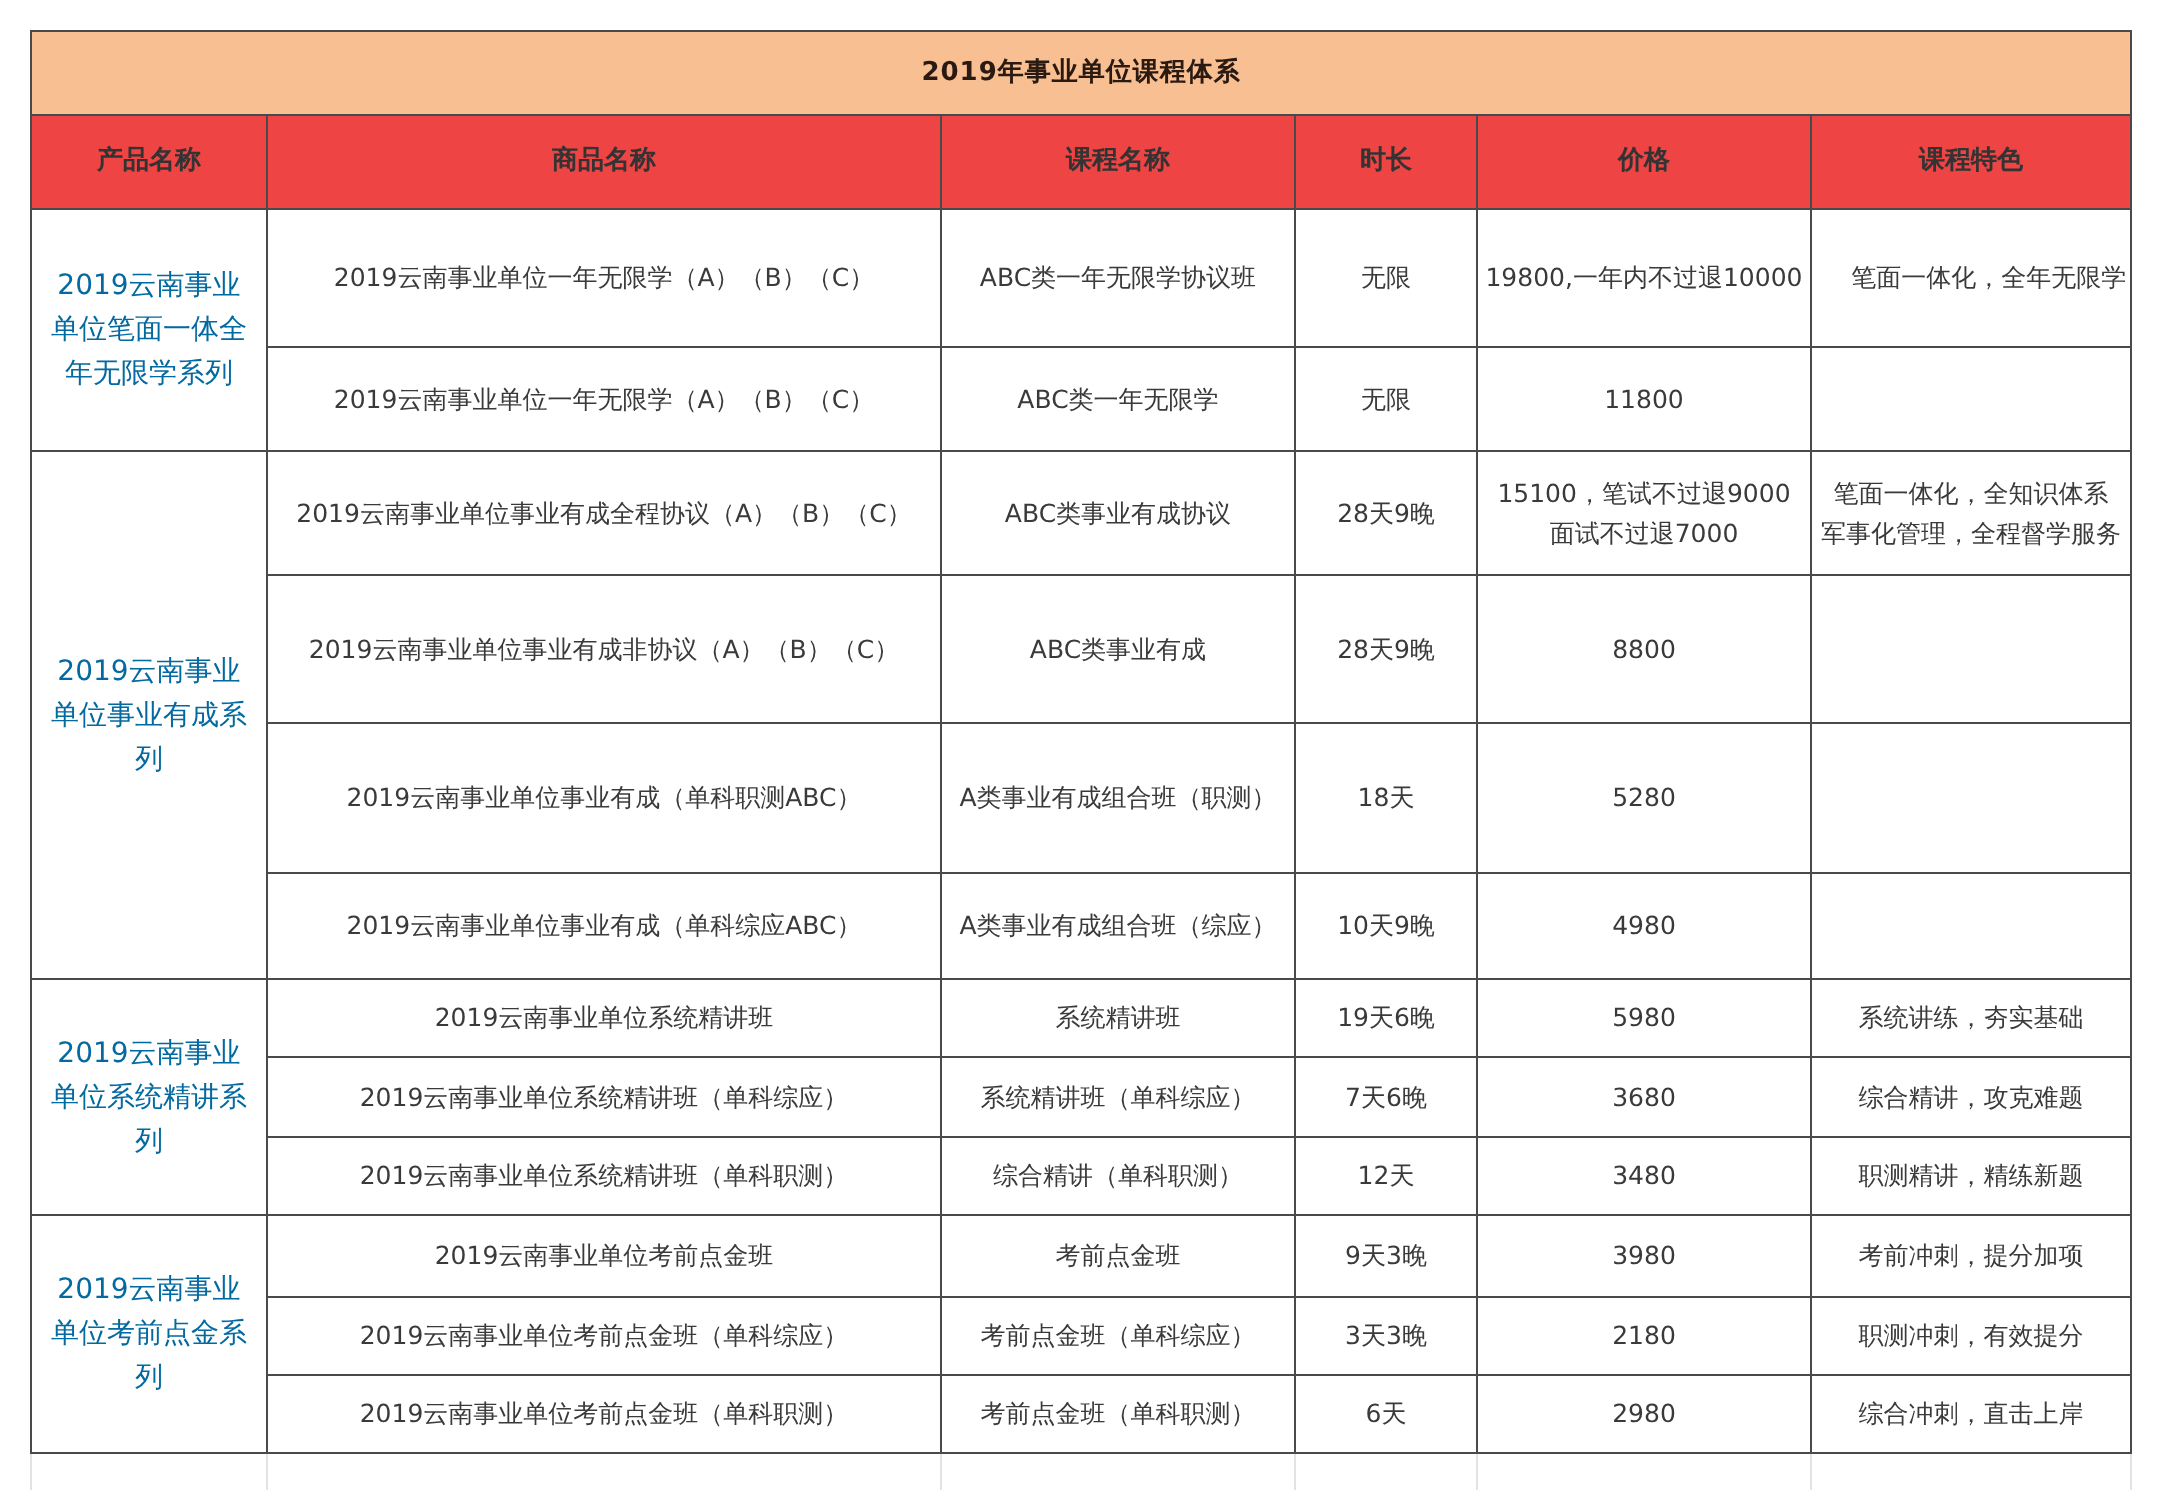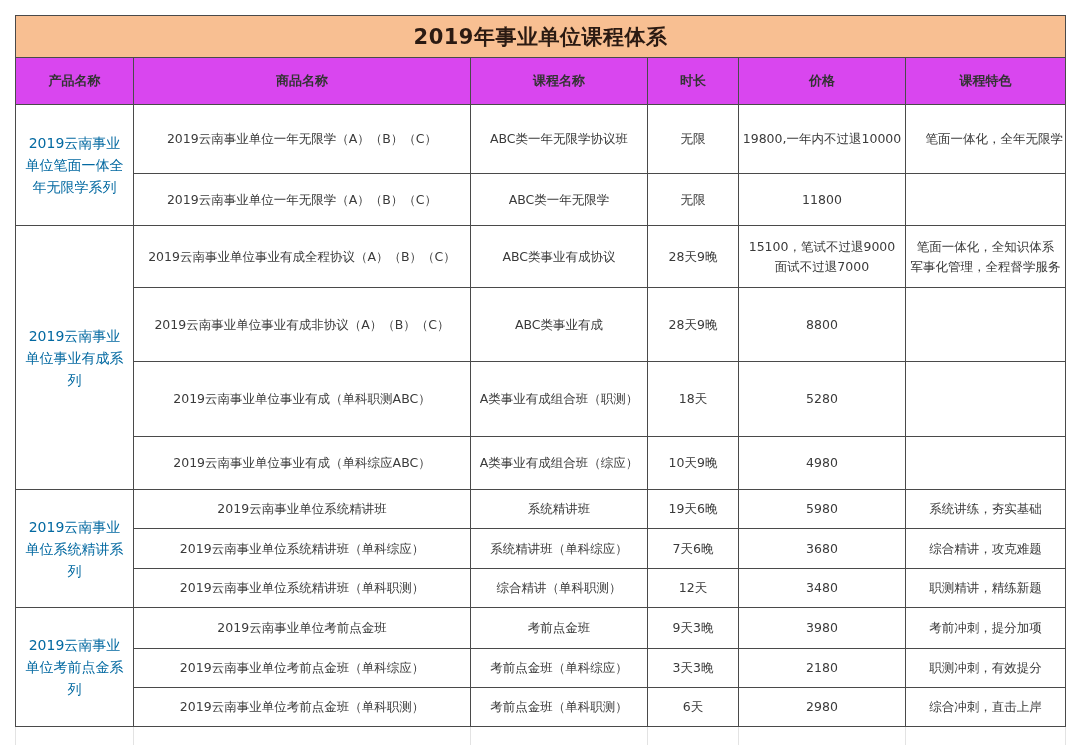--- a/index.html
+++ b/index.html
@@ -2,22 +2,22 @@
 <html><head>
 <meta charset="utf-8">
 <style>
   html, body { margin: 0; padding: 0; background: #ffffff; }
   body { width: 1080px; height: 746px; position: relative; overflow: hidden;
          font-family: "DejaVu Sans", "Liberation Sans", sans-serif; color: #333; }
   .sheet { position: absolute; left: 15px; top: 15px; width: 1050px; }
   table { border-collapse: collapse; width: 1050px; table-layout: fixed; }
   td, th { border: 1px solid #4a4a4a; text-align: center; vertical-align: middle;
            padding: 0 2px; font-size: 12.5px; font-weight: normal; line-height: 20px; color: #3a3a3a; }
-  .title-cell { background: #f8bf92; height: 41px; font-size: 21px; font-weight: bold; color: #2b1a12; letter-spacing: 0.5px; }
-  .hdr th { background: #d946ef; height: 46px; font-size: 13px; font-weight: bold; color: #333; }
+  .title-cell { background: #f8bf92; height: 41px; font-size: 13px; font-weight: bold; color: #2b1a12; letter-spacing: 0.5px; }
+  .hdr th { background: #ef4444; height: 46px; font-size: 13px; font-weight: bold; color: #333; }
   .series { font-size: 14px; line-height: 22px; color: #0369a1; padding: 0 6px; }
   .trail td { border-top: 1px solid #4a4a4a; border-left: 1px solid #e3e3e3; border-right: 1px solid #e3e3e3; border-bottom: none; height: 18px; }
   .ml { white-space: pre-line; line-height: 20px; }
 </style>
 </head>
 <body>
 
 <div class="sheet">
   <table>
     <colgroup>

